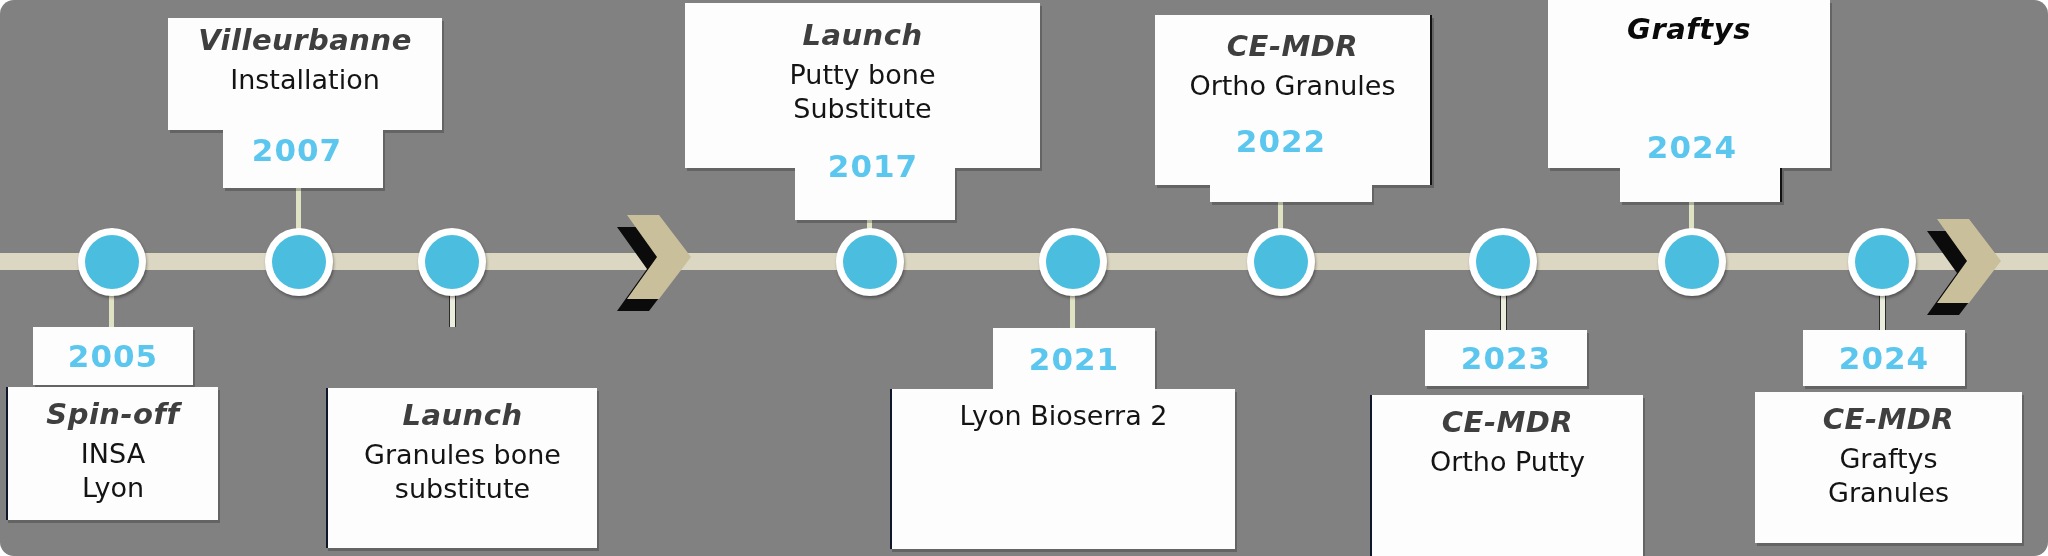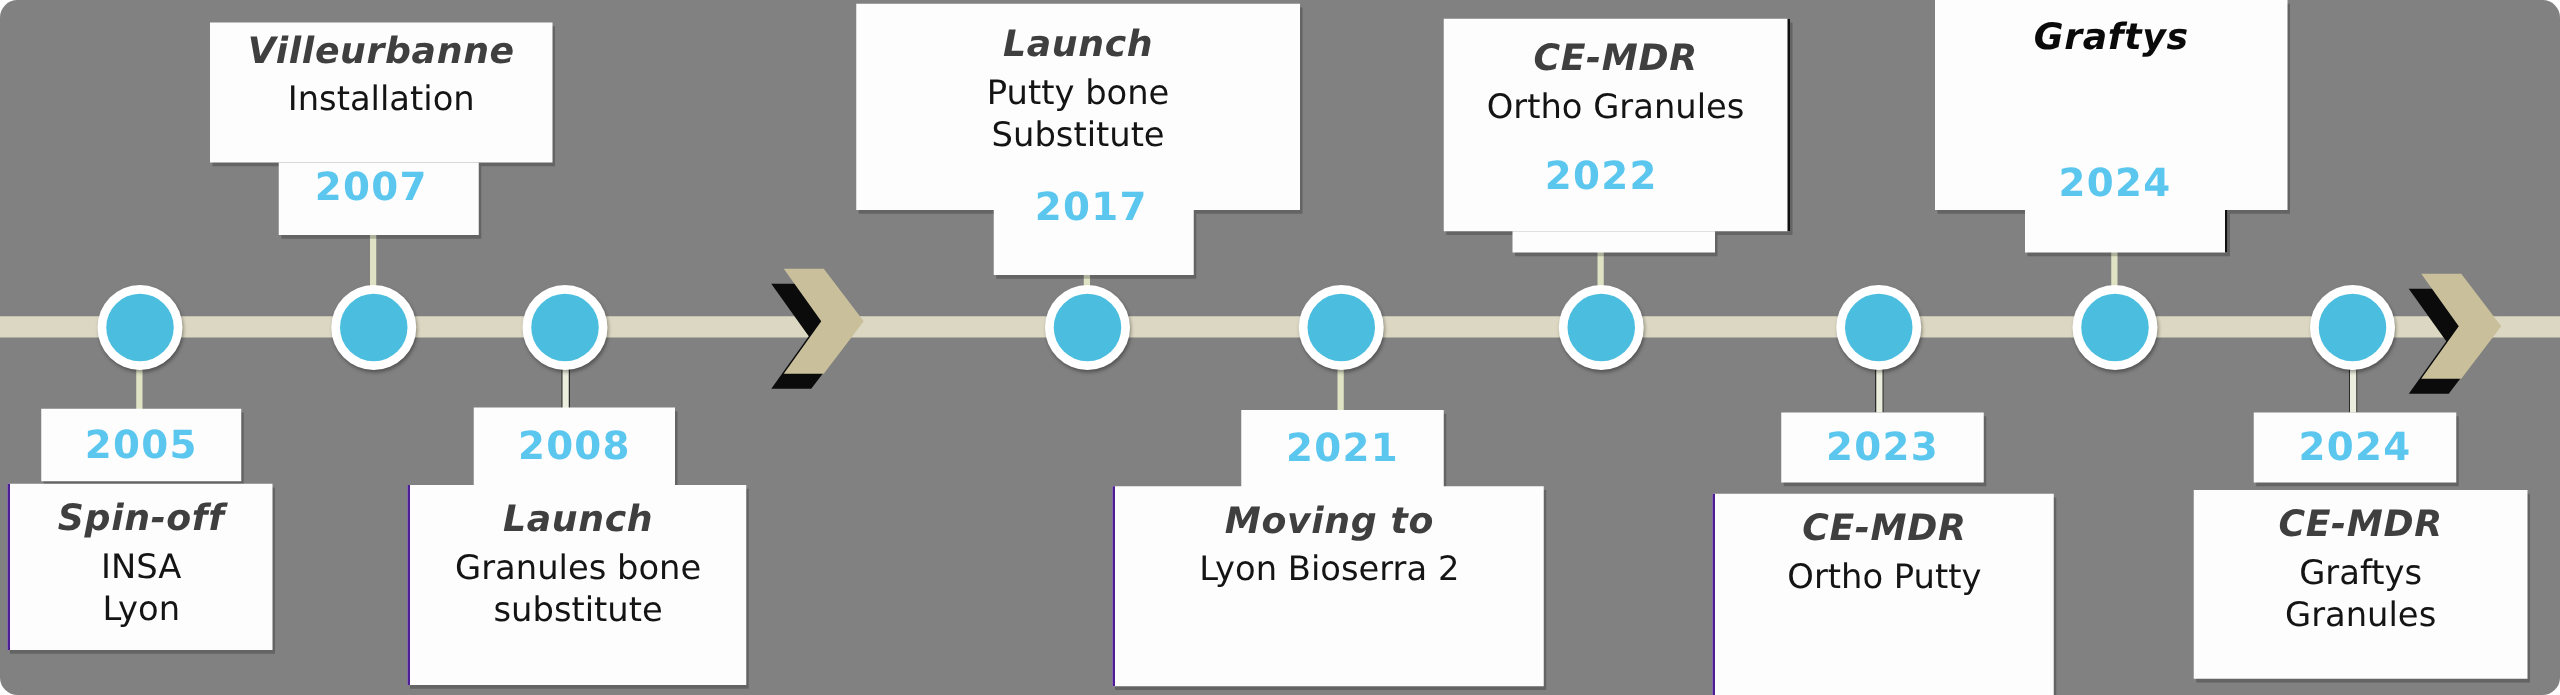--- a/index.html
+++ b/index.html
@@ -59,21 +59,21 @@
   }
 
   
   .txtbox, .widebox, .yearbox, .tab {
     position: absolute;
     background: #fdfdfd;
     z-index: 3;
     box-shadow: 2px 3px 0 rgba(0,0,0,0.22);
   }
   .txtbox, .widebox { text-align: center; padding-top: 10px; }
-  .txtbox.edge-left { border-left: 2px solid #4c1d95; }
+  .txtbox.edge-left { border-left: 2px solid #0f172a; }
   .widebox.edge-right { border-right: 2px solid #111111; }
   .tab.edge-right { border-right: 2px solid #111111; }
 
   .title {
     font-size: 29px;
     font-weight: bold;
     font-style: italic;
     color: #3f3f3f;
     letter-spacing: 0.5px;
     margin-bottom: 5px;
@@ -136,23 +136,20 @@
     <div class="title">Villeurbanne</div>
     <div class="sub">Installation</div>
   </div>
   <div class="tab" style="left:223px;top:130px;width:160px;height:58px"></div>
   <span class="year year-abs" style="left:297px;top:150px">2007</span>
   <div class="node" style="left:265px">
     <span class="node-dot"></span>
   </div>
 
   <div class="stem outlined" style="left:449px;top:294px;height:33px"></div>
-  <div class="yearbox" style="left:379px;top:326px;width:161px;height:62px">
-    <span class="year">2008</span>
-  </div>
   <div class="txtbox edge-left" style="left:326px;top:388px;width:271px;height:160px">
     <div class="title">Launch</div>
     <div class="sub">Granules bone</div>
     <div class="sub">substitute</div>
   </div>
   <div class="node" style="left:418px">
     <span class="node-dot"></span>
   </div>
 
   <div class="stem" style="left:867px;top:190px;height:40px"></div>
@@ -165,21 +162,20 @@
   <span class="year year-abs" style="left:873px;top:166px">2017</span>
   <div class="node" style="left:836px">
     <span class="node-dot"></span>
   </div>
 
   <div class="stem" style="left:1070px;top:294px;height:34px"></div>
   <div class="yearbox" style="left:993px;top:328px;width:162px;height:62px">
     <span class="year">2021</span>
   </div>
   <div class="txtbox edge-left" style="left:890px;top:389px;width:345px;height:160px">
-    <div class="title">Moving to</div>
     <div class="sub">Lyon Bioserra 2</div>
   </div>
   <div class="node" style="left:1039px">
     <span class="node-dot"></span>
   </div>
 
   <div class="stem" style="left:1278px;top:190px;height:40px"></div>
   <div class="widebox edge-right" style="left:1155px;top:15px;width:277px;height:170px;padding-top:14px">
     <div class="title">CE-MDR</div>
     <div class="sub">Ortho Granules</div>

